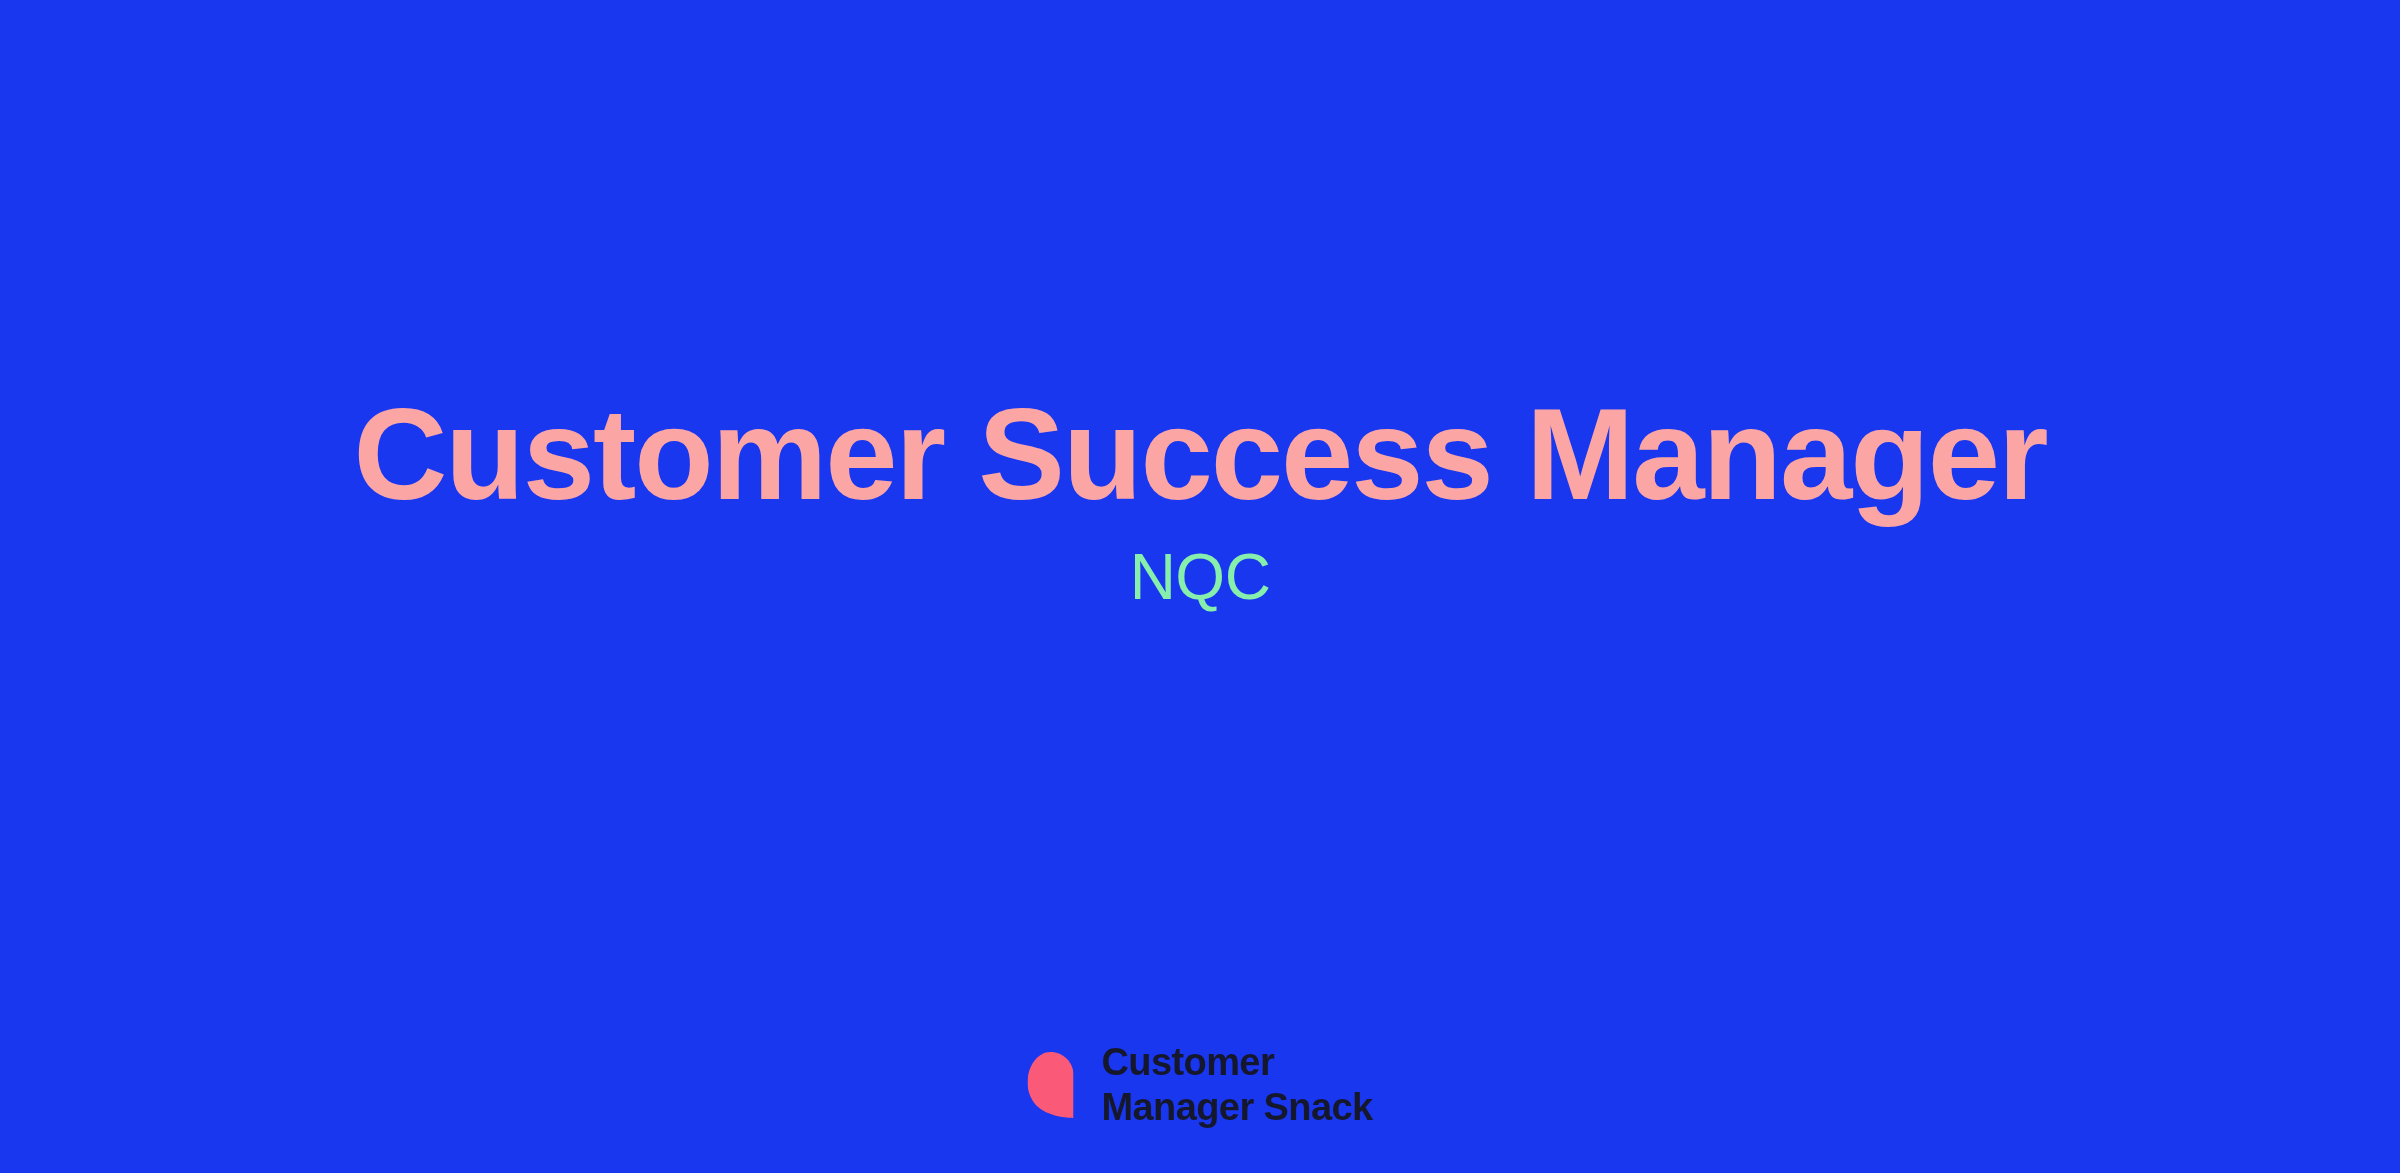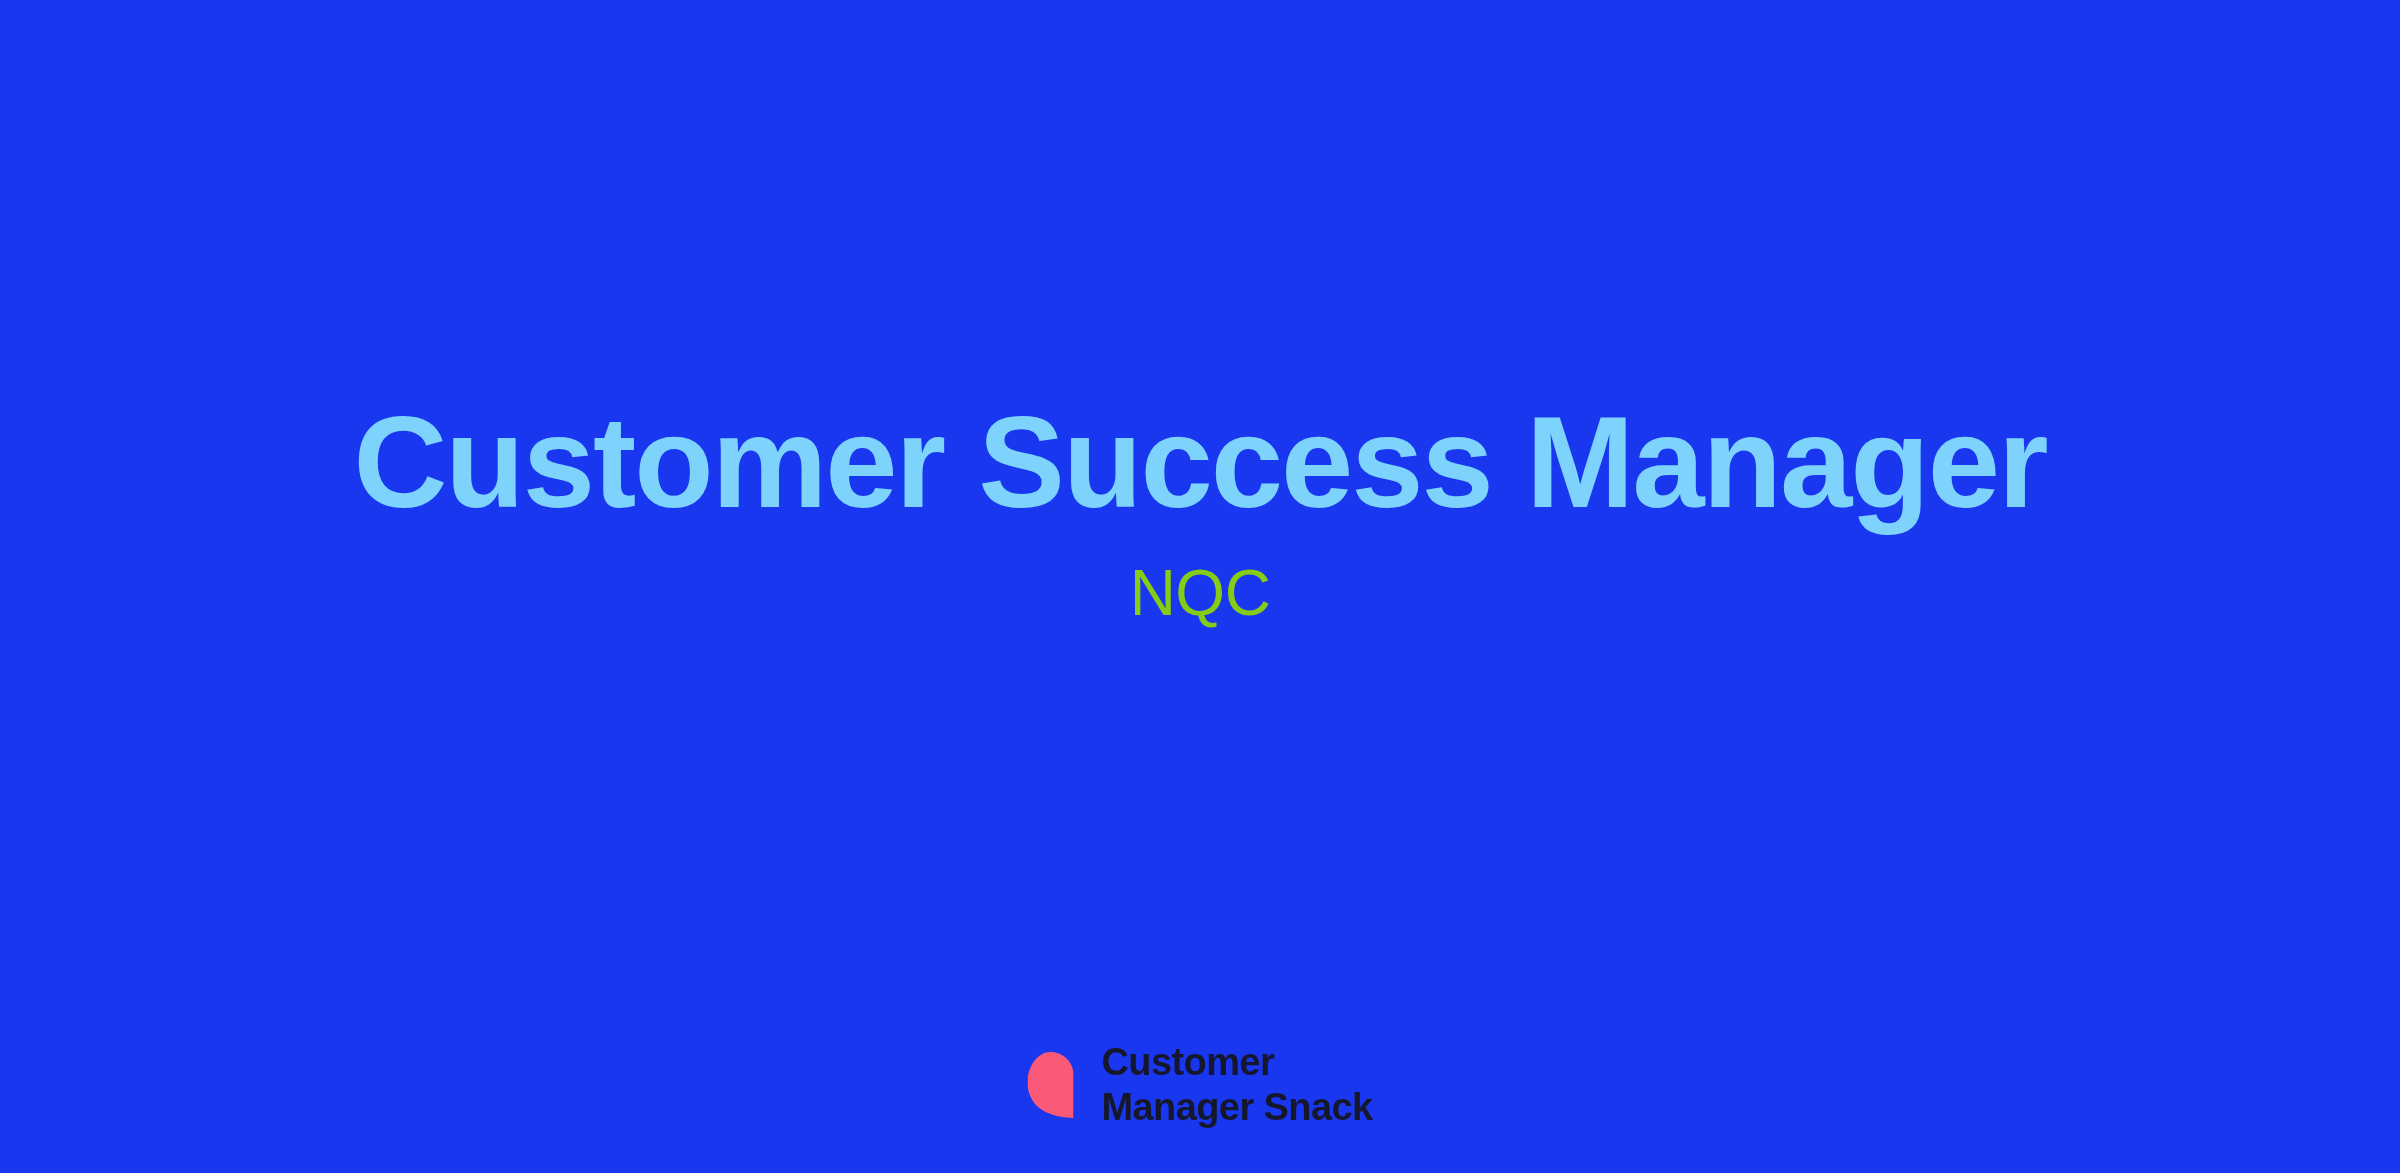--- a/index.html
+++ b/index.html
@@ -38,33 +38,33 @@
     justify-content: flex-start;
     text-align: center;
   }
 
   .slide-title {
     font-family: "Liberation Sans", sans-serif;
     font-weight: 700;
     font-size: 130px;
     line-height: 1.06;
     letter-spacing: -2.0px;
-    color: #7dd3fc;
-    margin: 8px;
+    color: #fca5a5;
+    margin: 0;
     padding: 0;
     white-space: nowrap;
   }
 
   .slide-subtitle {
     font-family: "Liberation Sans", sans-serif;
     font-weight: 400;
     font-size: 64px;
     line-height: 1.1;
     letter-spacing: -0.5px;
-    color: #84cc16;
+    color: #86efac;
     margin: 18px 0 8px 0;
     padding: 0;
     white-space: nowrap;
   }
 
   
   .brand-lockup {
     position: absolute;
     left: 50%;
     transform: translateX(-50%);

